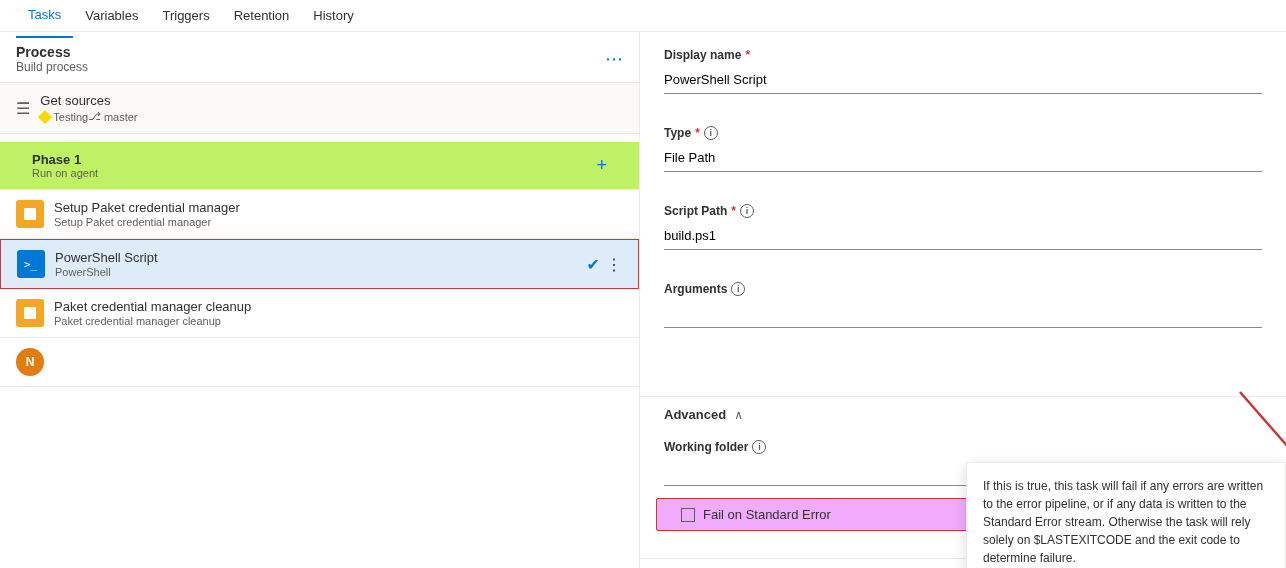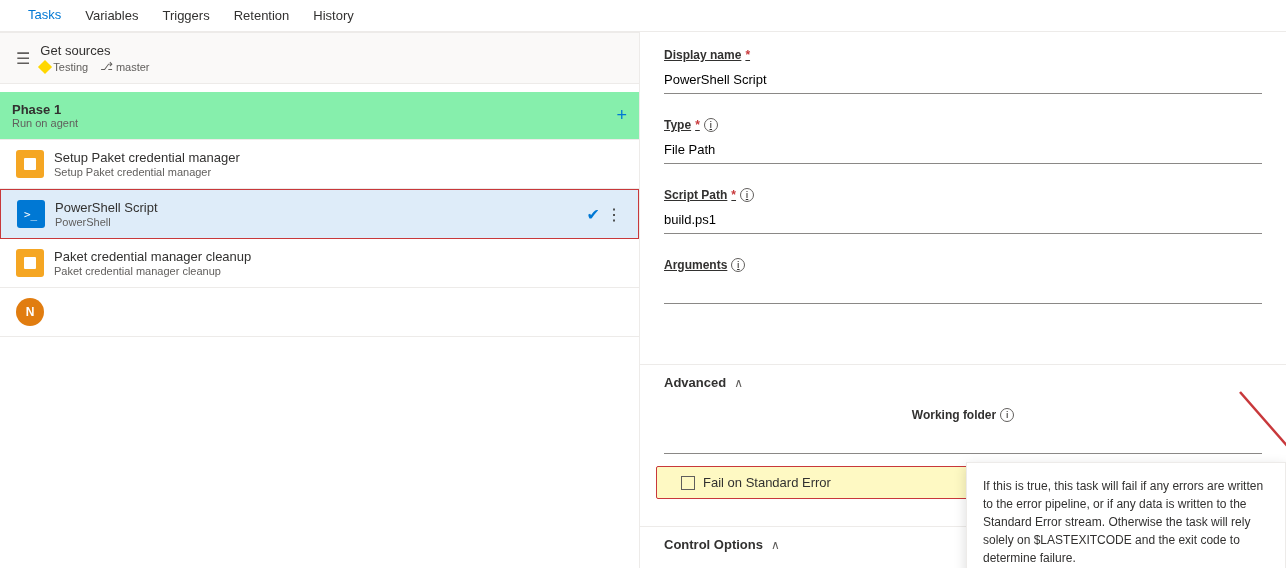--- a/index.html
+++ b/index.html
@@ -22,27 +22,27 @@
     .process-header { display: flex; justify-content: space-between; align-items: center; padding: 12px 16px 8px 16px; }
     .process-title { font-size: 14px; font-weight: 600; color: #323130; }
     .process-subtitle { font-size: 12px; color: #605e5c; }
     .more-btn { color: #0078d4; font-size: 18px; cursor: pointer; background: none; border: none; }
 
     
     .get-sources { display: flex; align-items: center; padding: 10px 16px; border-top: 1px solid #edebe9; border-bottom: 1px solid #edebe9; background: #faf9f8; }
     .get-sources-icon { margin-right: 10px; font-size: 16px; color: #605e5c; }
     .get-sources-content { flex: 1; }
     .get-sources-title { font-size: 13px; font-weight: 500; }
-    .get-sources-meta { display: flex; gap: 12px; margin-top: 2px; text-align: right; }
+    .get-sources-meta { display: flex; margin-top: 2px; text-align: right; }
     .get-sources-meta span { font-size: 11px; color: #605e5c; display: flex; align-items: center; gap: 3px; }
     .diamond-icon { width: 10px; height: 10px; background: #ffd700; transform: rotate(45deg); display: inline-block; }
     .branch-icon { font-size: 11px; }
 
     
-    .phase-header { display: flex; justify-content: space-between; align-items: center; padding: 10px 12px; background: #86efac; border-bottom: 1px solid #edebe9; margin-top: 8px; }
+    .phase-header { display: flex; justify-content: space-between; align-items: center; padding: 10px 32px; background: #bef264; border-bottom: 1px solid #edebe9; margin-top: 8px; }
     .phase-title { font-size: 13px; font-weight: 600; }
     .phase-subtitle { font-size: 11px; color: #605e5c; }
     .phase-add-btn { color: #0078d4; font-size: 18px; cursor: pointer; background: none; border: none; }
 
     
     .task-item { display: flex; align-items: center; padding: 10px 16px; border-bottom: 1px solid #edebe9; cursor: pointer; }
     .task-item.selected { background: #deecf9; border: 1px solid #c8383b; }
     .task-icon { width: 28px; height: 28px; border-radius: 3px; margin-right: 10px; display: flex; align-items: center; justify-content: center; flex-shrink: 0; }
     .task-icon.yellow { background: #f5a623; }
     .task-icon.blue { background: #0078d4; }
@@ -53,37 +53,37 @@
     .task-actions { display: flex; align-items: center; gap: 6px; }
     .task-check { color: #0078d4; font-size: 16px; }
     .task-more { color: #323130; font-size: 16px; cursor: pointer; }
     .task-item.disabled .task-title { color: #a19f9d; }
 
     
     .right-panel { flex: 1; overflow-y: auto; padding: 0 0 20px 0; position: relative; }
 
     
     .form-section { padding: 16px 24px; }
-    .form-group { margin-bottom: 24px; text-decoration: underline; }
+    .form-group { margin-bottom: 32px; }
     .form-label { font-size: 12px; font-weight: 600; color: #323130; margin-bottom: 4px; display: flex; align-items: center; gap: 4px; }
     .form-label .required { color: #c8383b; }
     .info-icon { width: 14px; height: 14px; border-radius: 50%; border: 1px solid #605e5c; display: inline-flex; align-items: center; justify-content: center; font-size: 9px; color: #605e5c; cursor: pointer; flex-shrink: 0; }
     .form-input { width: 100%; border: none; border-bottom: 1px solid #8a8886; padding: 6px 0; font-size: 13px; outline: none; background: transparent; }
 
     
     .section-divider { display: flex; align-items: center; padding: 10px 24px; border-top: 1px solid #edebe9; margin-top: 20px; }
     .section-title { font-size: 13px; font-weight: 600; color: #323130; margin-right: 8px; }
     .chevron-up { font-size: 12px; color: #605e5c; }
 
     
     .working-folder { padding: 8px 24px 12px 24px; }
-    .working-folder .form-label { font-size: 12px; justify-content: center; }
-
-    
-    .checkbox-row { display: flex; align-items: center; padding: 8px 24px; border: 1px solid #c8383b; margin: 0 16px; border-radius: 2px; background: #fef9c3; position: relative; }
+    .working-folder .form-label { font-size: 12px; }
+
+    
+    .checkbox-row { display: flex; align-items: center; padding: 8px 24px; border: 1px solid #c8383b; margin: 0 16px; border-radius: 2px; background: #f0abfc; position: relative; }
     .checkbox { width: 14px; height: 14px; border: 1px solid #605e5c; margin-right: 8px; flex-shrink: 0; cursor: pointer; }
     .checkbox-label { font-size: 13px; color: #323130; flex: 1; }
     .checkbox-info { margin-left: 6px; }
 
     
     .control-options { padding: 10px 24px; display: flex; align-items: center; border-top: 1px solid #edebe9; margin-top: 27px; }
 
     
     .tooltip-box { position: absolute; right: 0; top: 430px; width: 320px; background: #fff; border: 1px solid #edebe9; box-shadow: 0 4px 12px rgba(0,0,0,0.15); padding: 14px 16px; z-index: 100; }
     .tooltip-text { font-size: 12px; color: #323130; line-height: 1.5; }
@@ -103,20 +103,27 @@
     <a>Variables</a>
     <a>Triggers</a>
     <a>Retention</a>
     <a>History</a>
   </nav>
 
   <div class="main-content">
 
     <div class="left-panel">
 
+      <div class="process-header">
+        <div>
+          <div class="process-title">Process</div>
+          <div class="process-subtitle">Build process</div>
+        </div>
+        <button class="more-btn">⋯</button>
+      </div>
 
       <div class="get-sources">
         <div class="get-sources-icon">☰</div>
         <div class="get-sources-content">
           <div class="get-sources-title">Get sources</div>
           <div class="get-sources-meta">
             <span>
               <span class="diamond-icon"></span>
               <span>Testing</span>
             </span>

